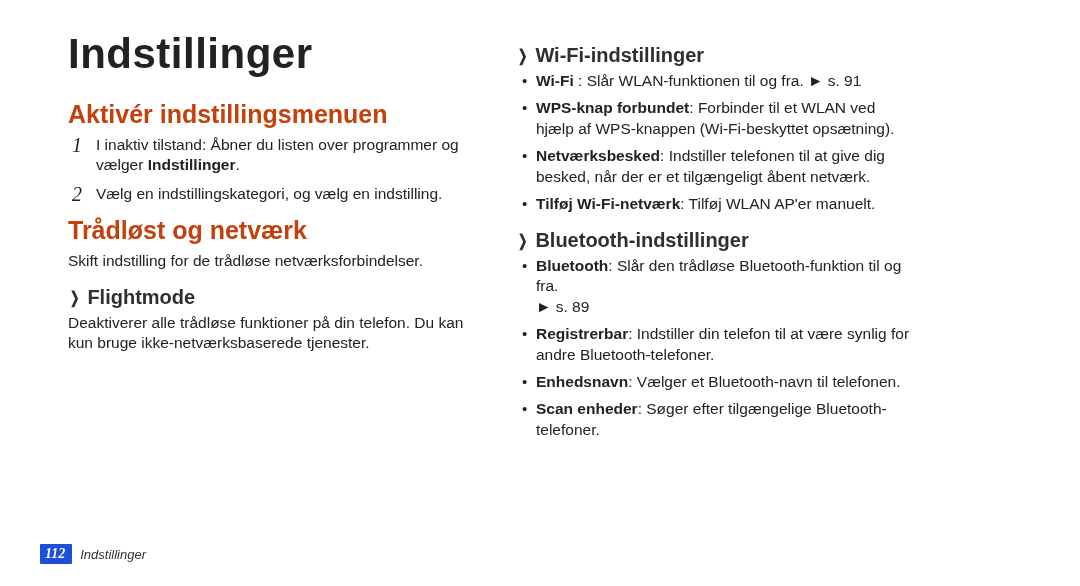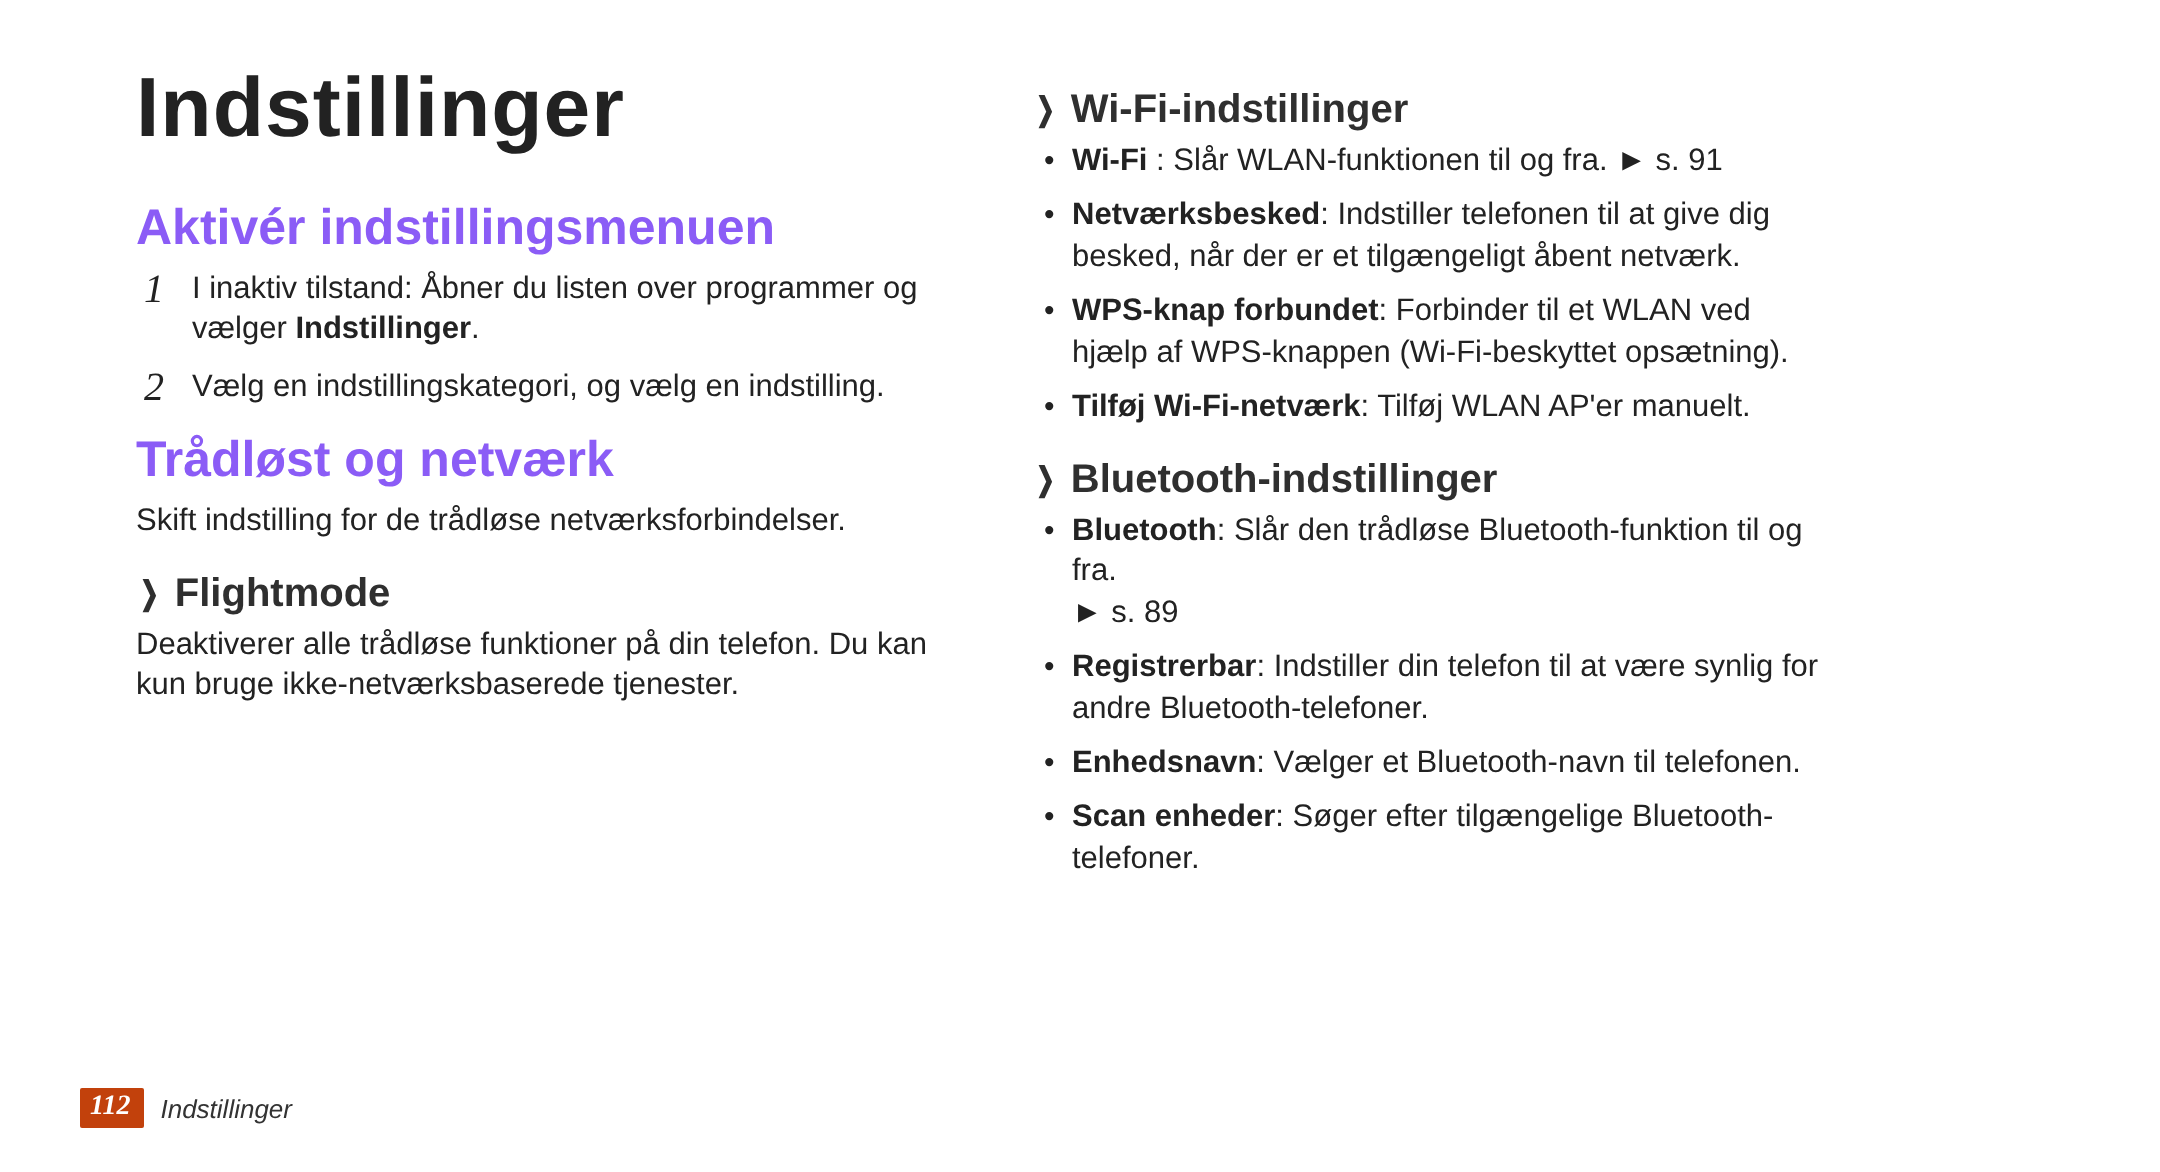--- a/index.html
+++ b/index.html
@@ -28,21 +28,21 @@
   }
   h1.title {
     font-size: 42px;
     font-weight: 700;
     margin: 0 0 22px 0;
     letter-spacing: 0.5px;
   }
   h2.section {
     font-size: 25px;
     font-weight: 700;
-    color: #8b5cf6;
+    color: #c2410c;
     margin: 12px 0 6px 0;
   }
   h3.sub {
     font-size: 20px;
     font-weight: 700;
     color: #2f2f2f;
     margin: 14px 0 4px 0;
   }
   .chev {
     display: inline-block;
@@ -104,21 +104,21 @@
   .footer {
     position: absolute;
     left: 40px;
     bottom: 22px;
     display: flex;
     align-items: center;
     gap: 8px;
     font-size: 13px;
   }
   .footer .pagebox {
-    background: #c2410c;
+    background: #1d4ed8;
     color: #fff;
     font-style: italic;
     font-weight: 600;
     padding: 2px 7px 2px 5px;
     border-radius: 1px;
     font-family: "Times New Roman", Georgia, serif;
     font-size: 14px;
   }
   .footer .footlabel {
     font-style: italic;
@@ -162,24 +162,24 @@
     <div class="col">
 
       <h3 class="sub">
         <span class="chev">❯</span><span>Wi-Fi-indstillinger</span>
       </h3>
       <ul class="bullets">
         <li>
           <b>Wi-Fi</b><span> : </span><span>Slår WLAN-funktionen til og fra. </span><span class="ref">► s. 91</span>
         </li>
         <li>
+          <b>WPS-knap forbundet</b><span>: </span><span>Forbinder til et WLAN ved hjælp af WPS-knappen (Wi-Fi-beskyttet opsætning).</span>
+        </li>
+        <li>
           <b>Netværksbesked</b><span>: </span><span>Indstiller telefonen til at give dig besked, når der er et tilgængeligt åbent netværk.</span>
-        </li>
-        <li>
-          <b>WPS-knap forbundet</b><span>: </span><span>Forbinder til et WLAN ved hjælp af WPS-knappen (Wi-Fi-beskyttet opsætning).</span>
         </li>
         <li>
           <b>Tilføj Wi-Fi-netværk</b><span>: </span><span>Tilføj WLAN AP'er manuelt.</span>
         </li>
       </ul>
 
       <h3 class="sub">
         <span class="chev">❯</span><span>Bluetooth-indstillinger</span>
       </h3>
       <ul class="bullets">

